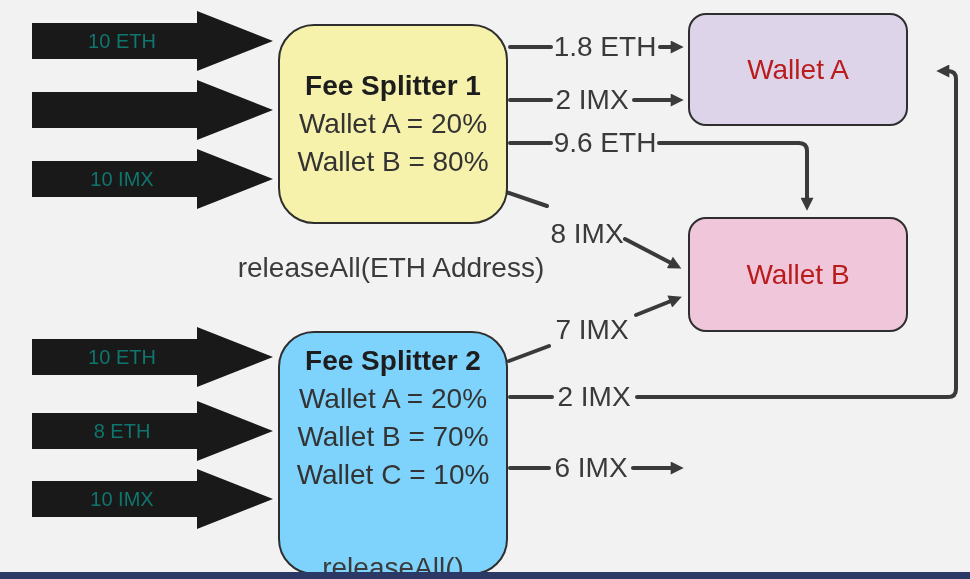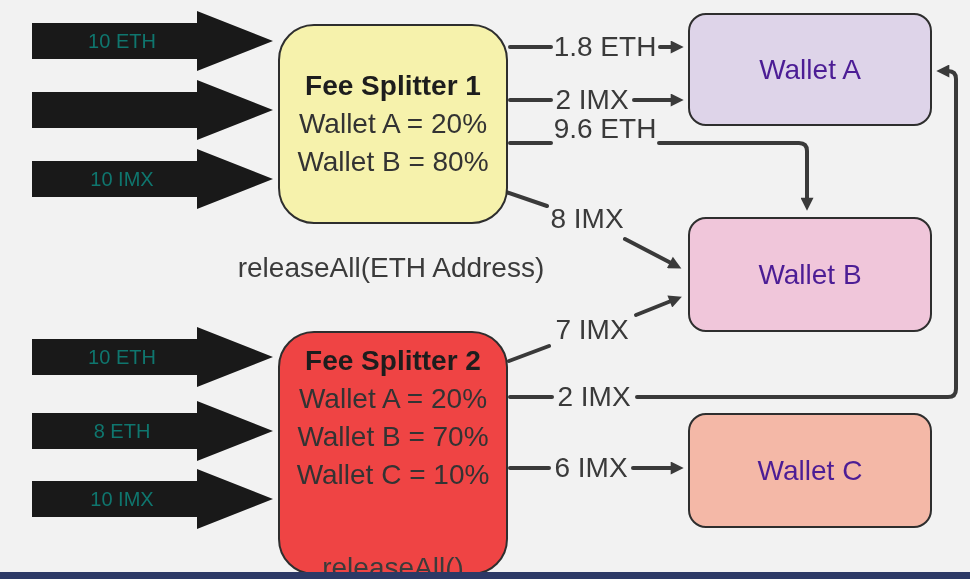--- a/index.html
+++ b/index.html
@@ -24,24 +24,24 @@
     border:2px solid #2e2e2e;
     display:flex;flex-direction:column;align-items:center;justify-content:center;
     text-align:center;
   }
   .splitter{
     left:278px;width:230px;border-radius:36px;
     font-size:28px;line-height:38px;color:#333333;
   }
   .splitter .title{font-weight:bold;color:#1d1d1d;}
   #fs1{top:24px;height:200px;background:#f6f2ac;}
-  #fs2{top:331px;height:244px;background:#ef4444;justify-content:flex-start;padding-top:9px;align-items:center;}
+  #fs2{top:331px;height:244px;background:#7dd3fc;justify-content:flex-start;padding-top:9px;align-items:center;}
   .wallet{
-    left:688px;width:244px;height:115px;border-radius:18px;
-    background:#ddd;font-size:28px;color:#4c1d95;justify-content:center;
+    left:688px;width:220px;height:115px;border-radius:18px;
+    background:#ddd;font-size:28px;color:#b91c1c;justify-content:center;
   }
   #wa{top:13px;height:113px;background:#ded4e9;}
   #wb{top:217px;background:#f0c6da;}
   #wc{top:413px;background:#f4b8a7;}
 
   
   .flow-label{
     position:absolute;transform:translate(-50%,-50%);
     font-size:28px;color:#3a3a3a;white-space:nowrap;
   }
@@ -118,26 +118,23 @@
     <div>Wallet C = 10%</div>
   </div>
   <div class="caption" style="left:393px;top:540px;">releaseAll()</div>
 
   <div class="box wallet" id="wa">
     <div>Wallet A</div>
   </div>
   <div class="box wallet" id="wb">
     <div>Wallet B</div>
   </div>
-  <div class="box wallet" id="wc">
-    <div>Wallet C</div>
-  </div>
 
   <div class="flow-label" style="left:605px;top:47px;">1.8 ETH</div>
   <div class="flow-label" style="left:592px;top:100px;">2 IMX</div>
-  <div class="flow-label" style="left:605px;top:129px;">9.6 ETH</div>
-  <div class="flow-label" style="left:587px;top:219px;">8 IMX</div>
+  <div class="flow-label" style="left:605px;top:143px;">9.6 ETH</div>
+  <div class="flow-label" style="left:587px;top:234px;">8 IMX</div>
   <div class="flow-label" style="left:592px;top:330px;">7 IMX</div>
   <div class="flow-label" style="left:594px;top:397px;">2 IMX</div>
   <div class="flow-label" style="left:591px;top:468px;">6 IMX</div>
 
   <div class="bottom-bar"></div>
 </div>
 
 </body></html>

